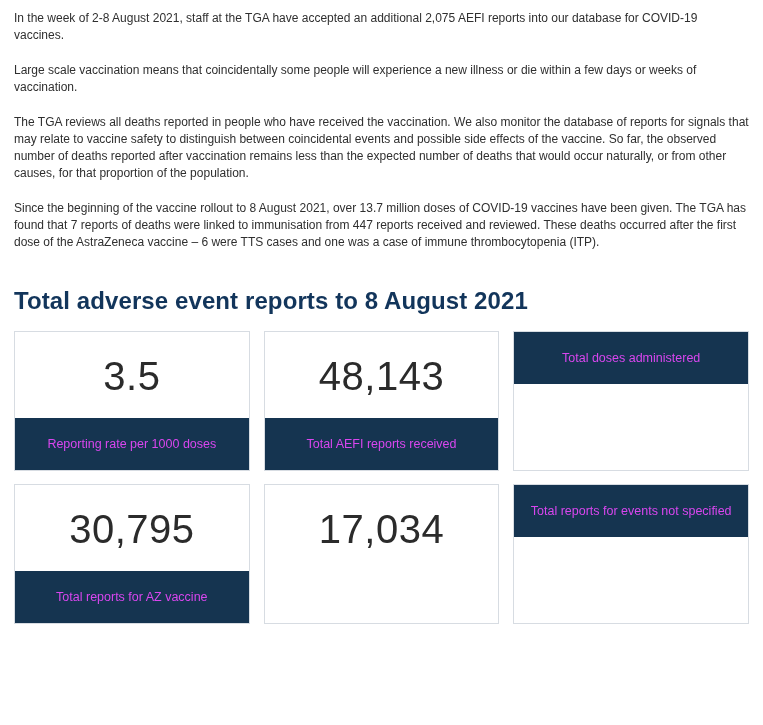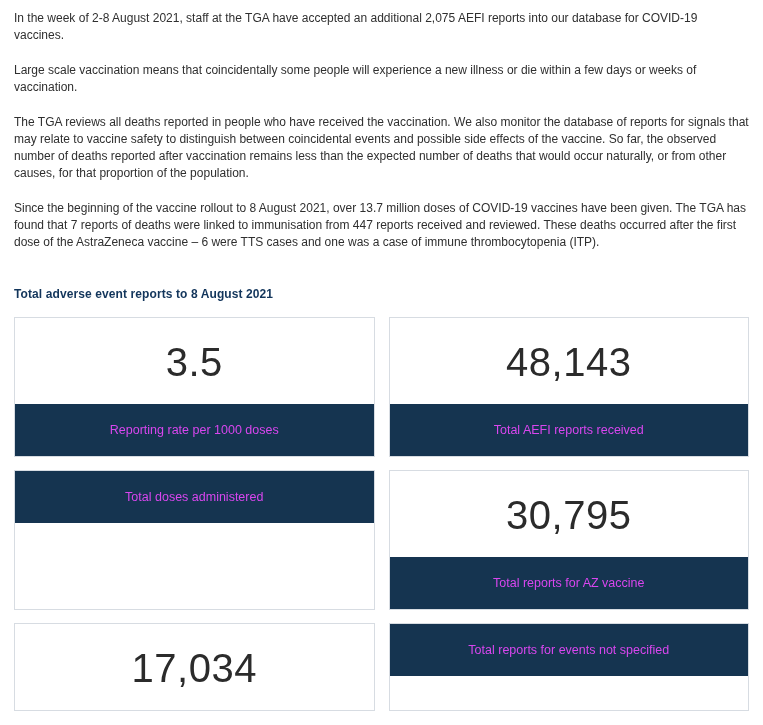--- a/index.html
+++ b/index.html
@@ -22,29 +22,29 @@
   p.body-text {
     font-size: 12px;
     line-height: 1.42;
     color: #2f2f2f;
     margin: 0 0 18px 0;
   }
   p.body-text:last-of-type {
     margin-bottom: 36px;
   }
   h2.section-title {
-    font-size: 12px;
+    font-size: 24px;
     font-weight: bold;
     color: #12355b;
     margin: 6px 0 16px 0;
     letter-spacing: 0.1px;
   }
   .stat-grid {
     display: grid;
-    grid-template-columns: repeat(2, 1fr);
+    grid-template-columns: repeat(3, 1fr);
     column-gap: 14px;
     row-gap: 13px;
   }
   .stat-card {
     border: 1px solid #d7dce2;
     background: #ffffff;
     display: flex;
     flex-direction: column;
     box-sizing: border-box;
   }

